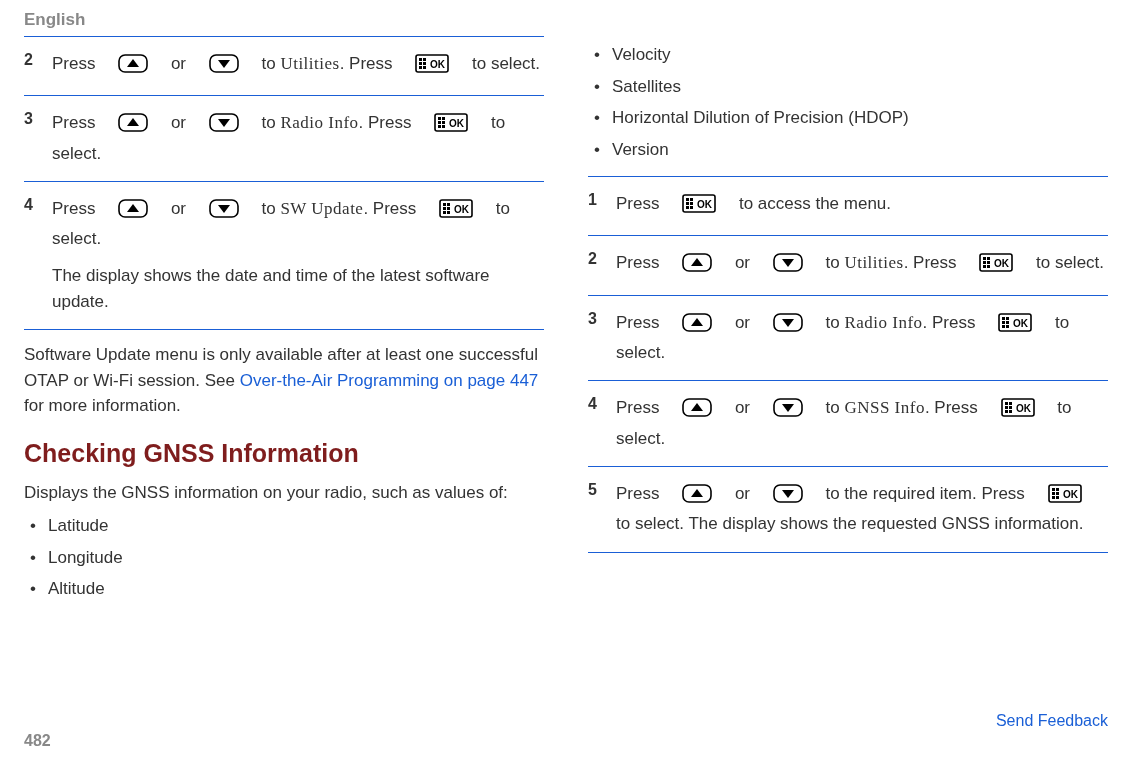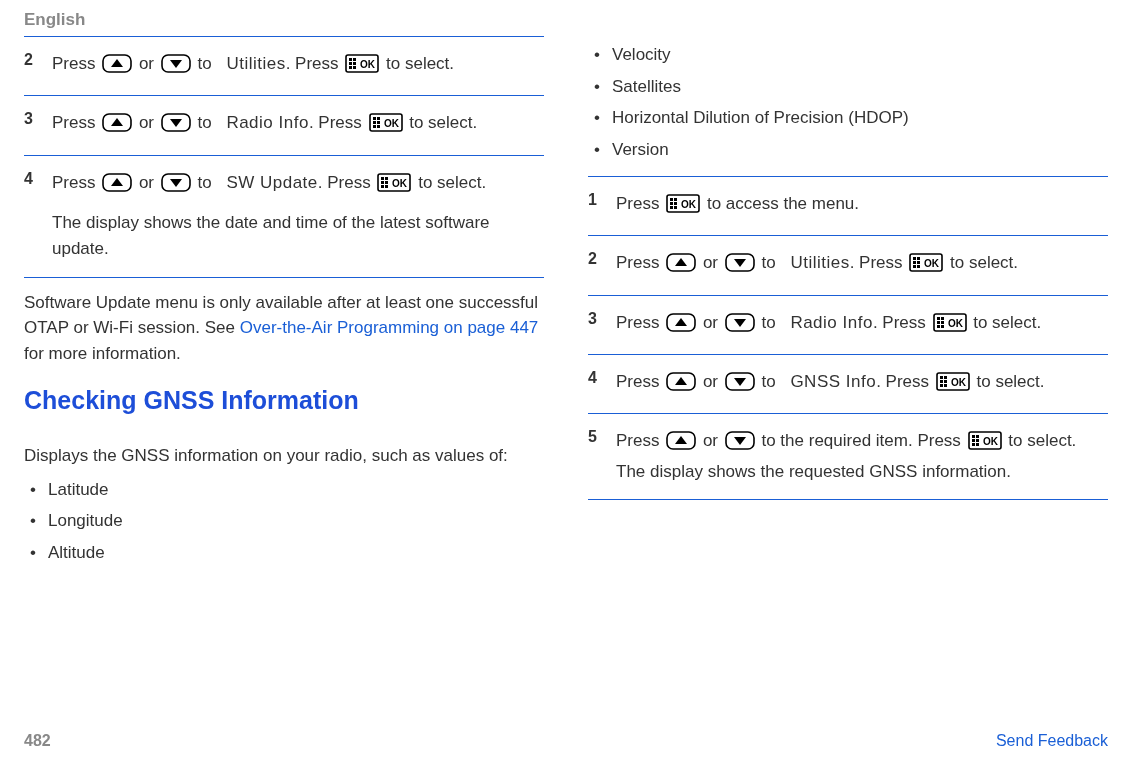--- a/index.html
+++ b/index.html
@@ -48,42 +48,41 @@
       flex: 1;
       line-height: 1.55;
     }
     .step-body p {
       margin-bottom: 10px;
     }
     .step-body p:last-child {
       margin-bottom: 0;
     }
     .mono {
-      font-family: Liberation Sans, sans-serif;
+      font-family: Liberation Serif, serif;
       letter-spacing: 0.5px;
-      margin-left: 10px;
     }
     .ico {
       display: inline-block;
       vertical-align: -4px;
-      margin: 0 2px;
+      margin: 0 18px;
     }
     .para {
       margin: 12px 0;
       line-height: 1.5;
     }
     .link {
       color: #1a5fd6;
       cursor: pointer;
     }
     h2.section-title {
-      color: #1d4ed8;
+      color: #7f1d1d;
       font-size: 25px;
       font-weight: bold;
-      margin: 20px 0 28px 0;
+      margin: 20px 0 12px 0;
     }
     ul.bullets {
       list-style: none;
       margin: 6px 0;
     }
     ul.bullets li {
       position: relative;
       padding-left: 24px;
       margin: 6px 0;
       line-height: 1.5;
@@ -99,20 +98,21 @@
       bottom: 12px;
       left: 24px;
       right: 24px;
       display: flex;
       justify-content: space-between;
       font-size: 16px;
     }
     .page-num {
       color: #888;
       font-weight: bold;
+      margin-top: 20px;
     }
     .feedback {
       color: #1a5fd6;
       cursor: pointer;
       text-align: center;
     }
     .steps-group {
       margin-top: 14px;
     }
     .subpara {

